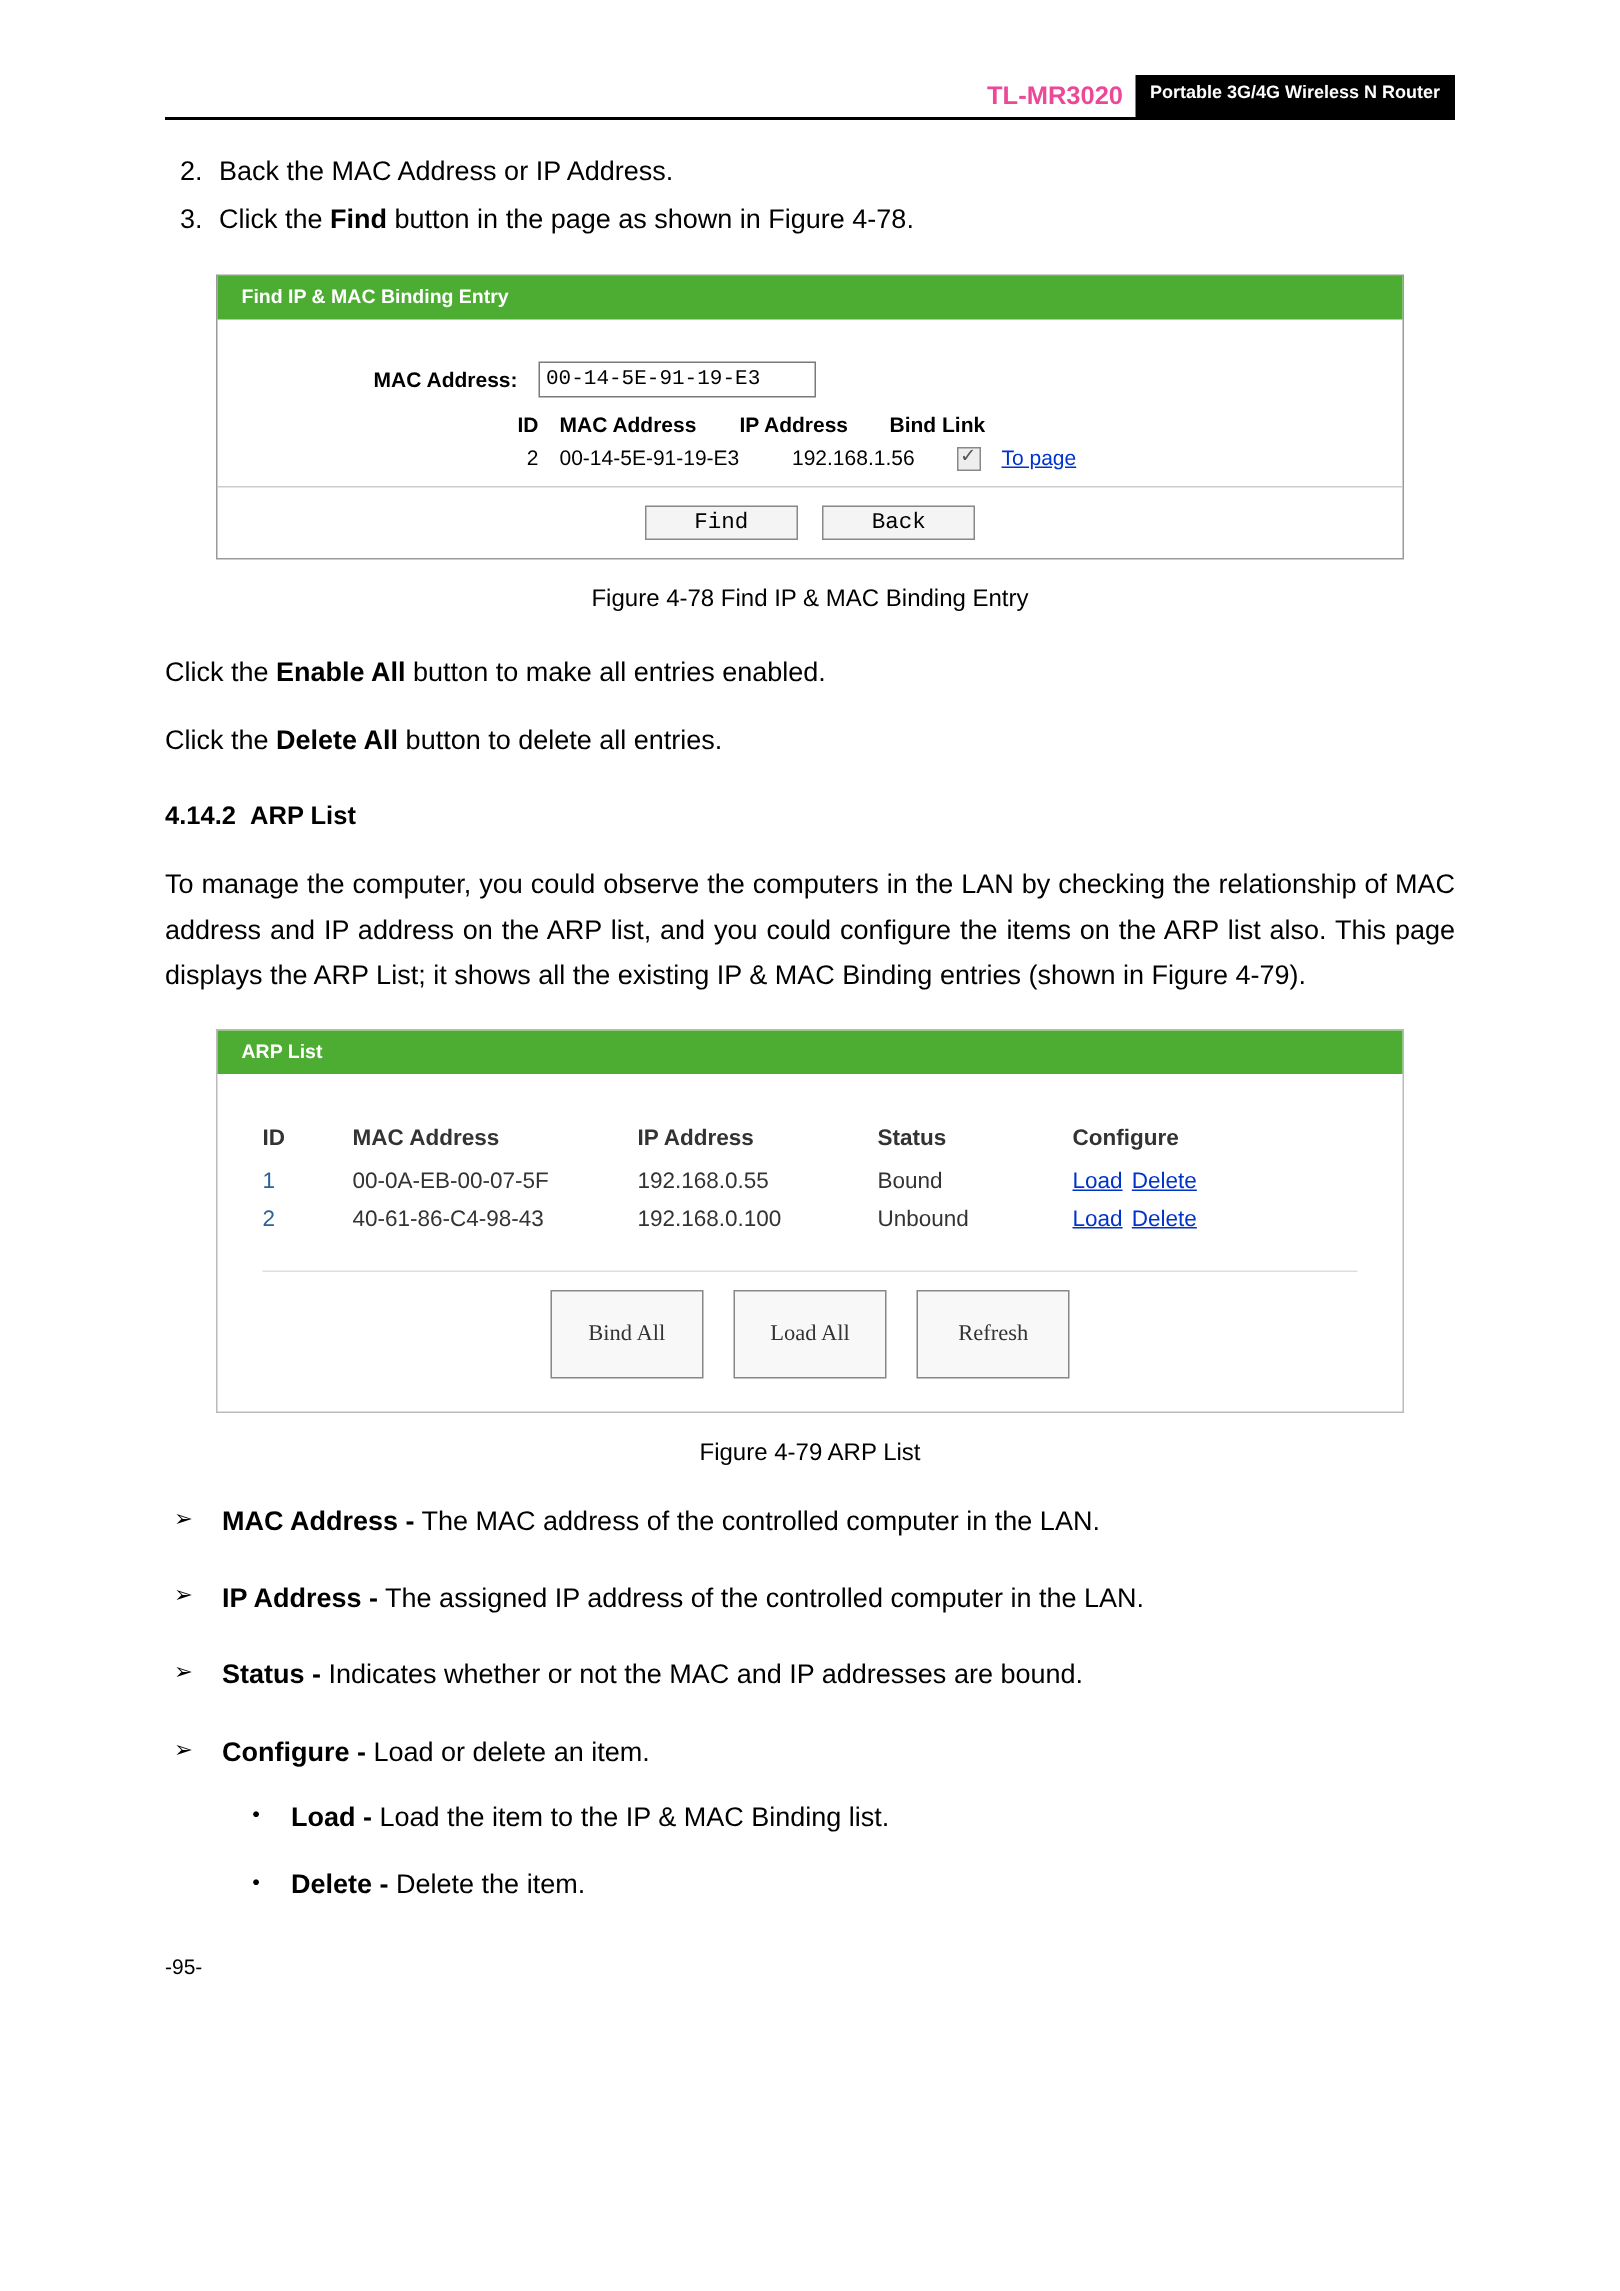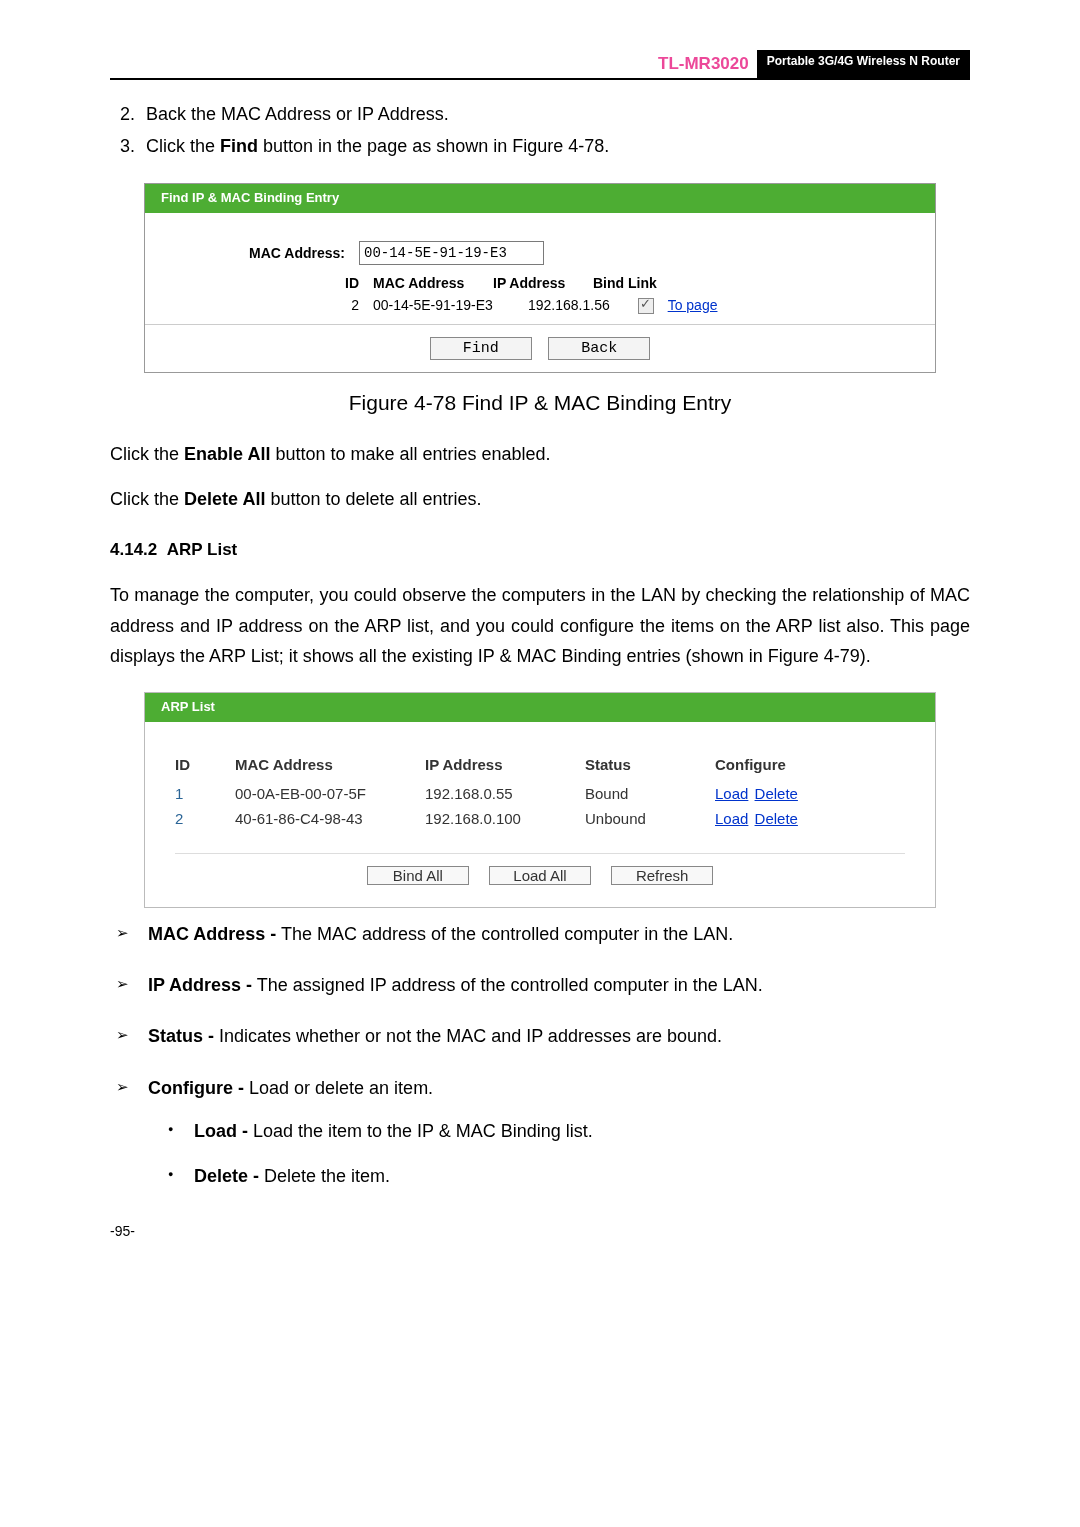--- a/index.html
+++ b/index.html
@@ -142,32 +142,32 @@
     padding: 2px 0;
     width: 100px;
     margin: 0 6px;
     text-align: center;
     cursor: pointer;
   }
   .ui-button2 {
     display: inline-block;
     border: 1px solid #888;
     background: #f8f8f8;
-    font-family: Liberation Sans, sans-serif;
+    font-family: Liberation Serif, serif;
     font-size: 15px;
-    padding: 0 0;
+    padding: 20px 0;
     width: 100px;
     margin: 0 8px;
     text-align: center;
     cursor: pointer;
   }
 
   .caption {
     text-align: center;
-    font-size: 21px;
+    font-size: 16px;
     margin: 18px 0 24px 0;
   }
 
   p.body {
     font-size: 18px;
     line-height: 1.7;
     margin: 0 0 14px 0;
   }
   p.body.justify { text-align: justify; }
 
@@ -351,20 +351,21 @@
         </div>
       </div>
       <div class="arp-button-row">
         <span class="ui-button2">Bind All</span>
         <span class="ui-button2">Load All</span>
         <span class="ui-button2">Refresh</span>
       </div>
     </div>
   </div>
 
+  <div class="caption">Figure 4-79    ARP List</div>
 
   <ul class="bullet-list">
     <li>
       <span class="bold">MAC Address -</span><span> The MAC address of the controlled computer in the LAN.</span>
     </li>
     <li>
       <span class="bold">IP Address -</span><span> The assigned IP address of the controlled computer in the LAN.</span>
     </li>
     <li>
       <span class="bold">Status -</span><span> Indicates whether or not the MAC and IP addresses are bound.</span>

